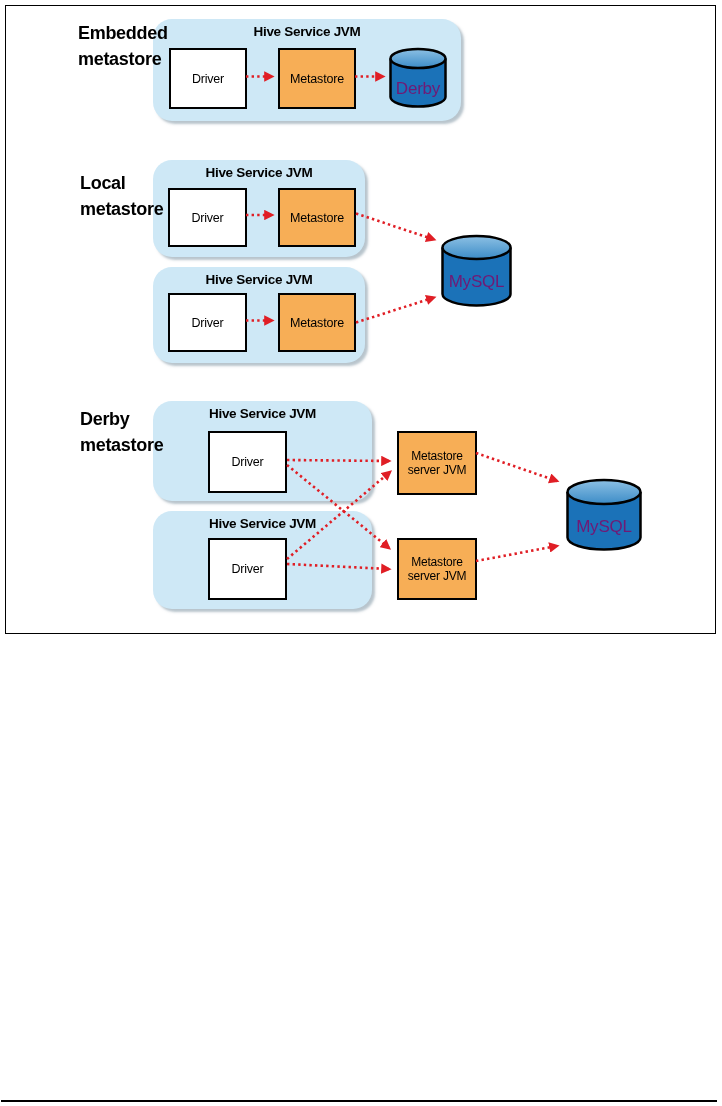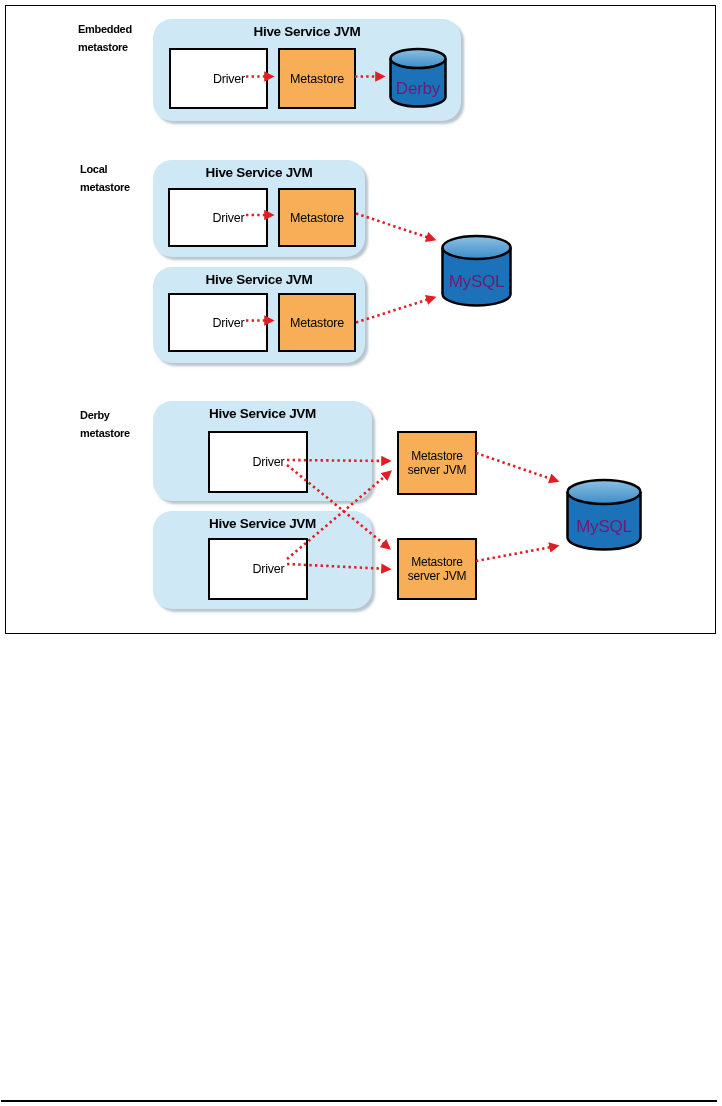--- a/index.html
+++ b/index.html
@@ -2,32 +2,32 @@
 <html><head>
 <meta charset="utf-8">
 <style>
   html,body{margin:0;padding:0;background:#fff;}
   body{width:722px;height:1106px;position:relative;overflow:hidden;
        font-family:"Liberation Sans","DejaVu Sans",sans-serif;color:#000;}
 
   .frame{position:absolute;left:5px;top:5px;width:709px;height:627px;
          border:1.5px solid #000;background:#fff;}
 
-  .section-label{position:absolute;font-weight:bold;font-size:11px;line-height:18px;
+  .section-label{position:absolute;font-weight:bold;font-size:18px;line-height:26px;
                  letter-spacing:-0.3px;white-space:pre-line;z-index:3;}
 
   .jvm-box{position:absolute;background:#cee8f6;
            box-shadow:3px 3px 2.5px rgba(125,148,162,0.55);z-index:1;border-radius:19px;}
   .jvm-title{position:absolute;top:5px;left:0;right:0;text-align:center;
              font-weight:bold;font-size:13.5px;letter-spacing:-0.3px;}
 
   .node{position:absolute;border:2px solid #000;display:flex;align-items:center;
         justify-content:center;font-size:12.5px;letter-spacing:-0.2px;z-index:2;
         text-align:center;}
-  .driver{background:#ffffff;padding-left:21px;}
+  .driver{background:#ffffff;}
   .process{background:#f7ae56;}
   .process.multiline{font-size:12px;line-height:14.5px;white-space:pre-line;}
 
   .cyl{position:absolute;z-index:2;}
   .cyl svg{display:block;}
   .cyl-label{position:absolute;left:0;right:0;text-align:center;color:#701a75;
              font-size:17px;letter-spacing:-0.2px;}
 
   .arrow-layer{position:absolute;left:0;top:0;z-index:4;pointer-events:none;}
 
@@ -55,21 +55,21 @@
         <stop offset="0" stop-color="#8cc0e4"></stop>
           <stop offset="1" stop-color="#3c8cc7"></stop>
       </linearGradient>
     </defs>
     <path d="M2.5,12.5 L2.5,51 A27.5,9.5 0 0 0 57.5,51 L57.5,12.5" fill="#1b72b8" stroke="#000" stroke-width="2.5"></path>
     <ellipse cx="30" cy="12.5" rx="27.5" ry="9.5" fill="url(#g-derby)" stroke="#000" stroke-width="2.5"></ellipse>
   </svg>
   <div class="cyl-label" style="top:33px;">Derby</div>
 </div>
 
-<div class="section-label" style="left:80px;top:160px;">Local
+<div class="section-label" style="left:80px;top:170px;">Local
 metastore</div>
 
 <div class="jvm-box" style="left:153px;top:160px;width:212px;height:97px;">
   <div class="jvm-title">Hive Service JVM</div>
   <div class="node driver" style="left:15px;top:28px;width:75px;height:55px;">Driver</div>
   <div class="node process" style="left:125px;top:28px;width:74px;height:55px;">Metastore</div>
 </div>
 
 <div class="jvm-box" style="left:153px;top:267px;width:212px;height:96px;">
   <div class="jvm-title">Hive Service JVM</div>

